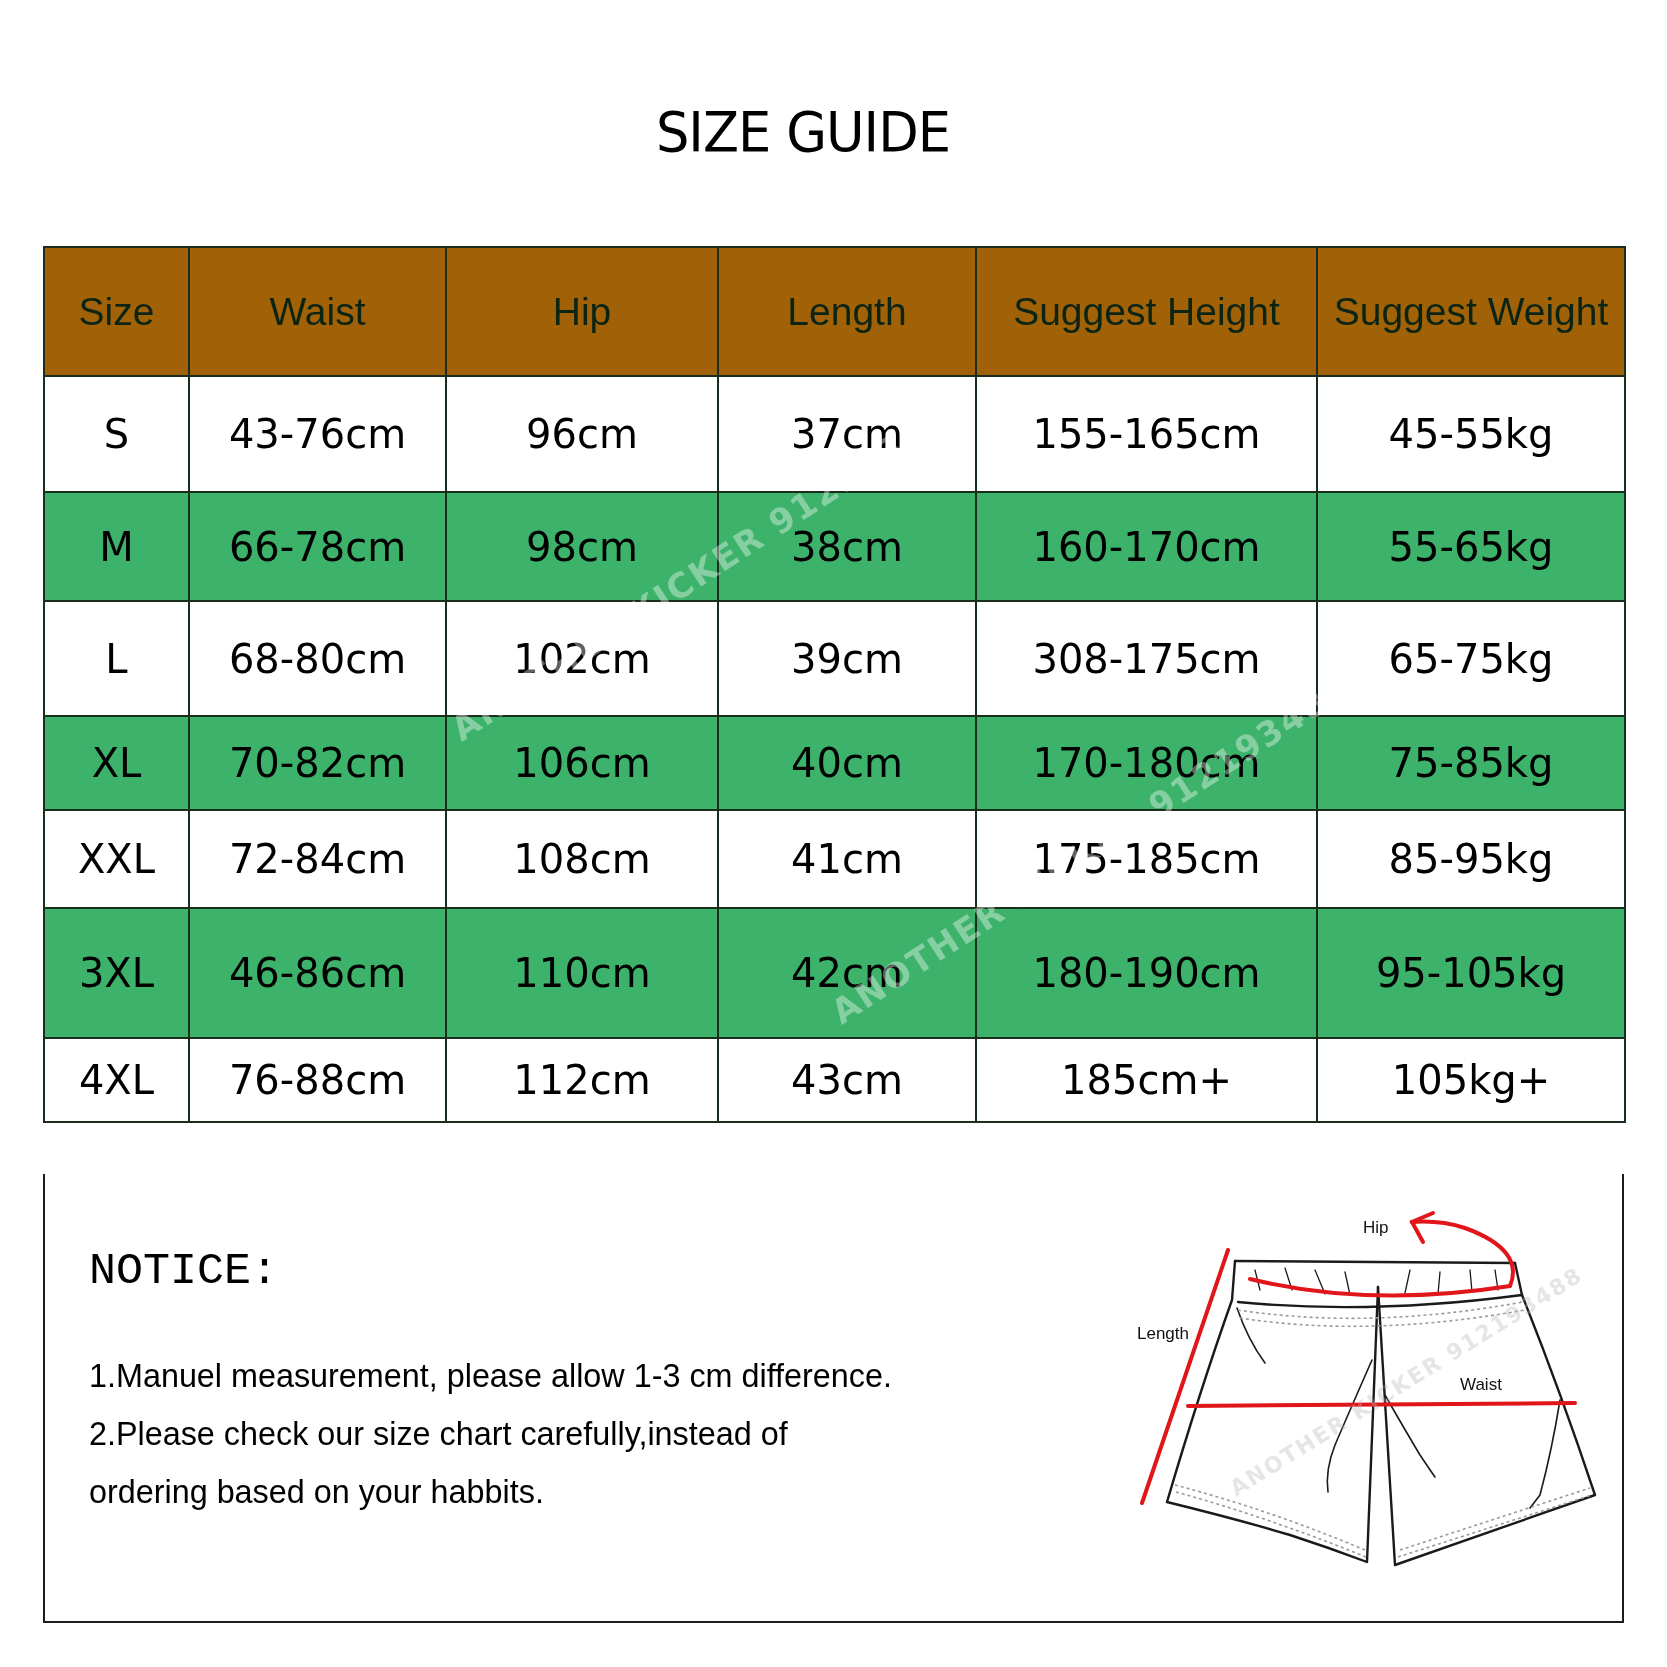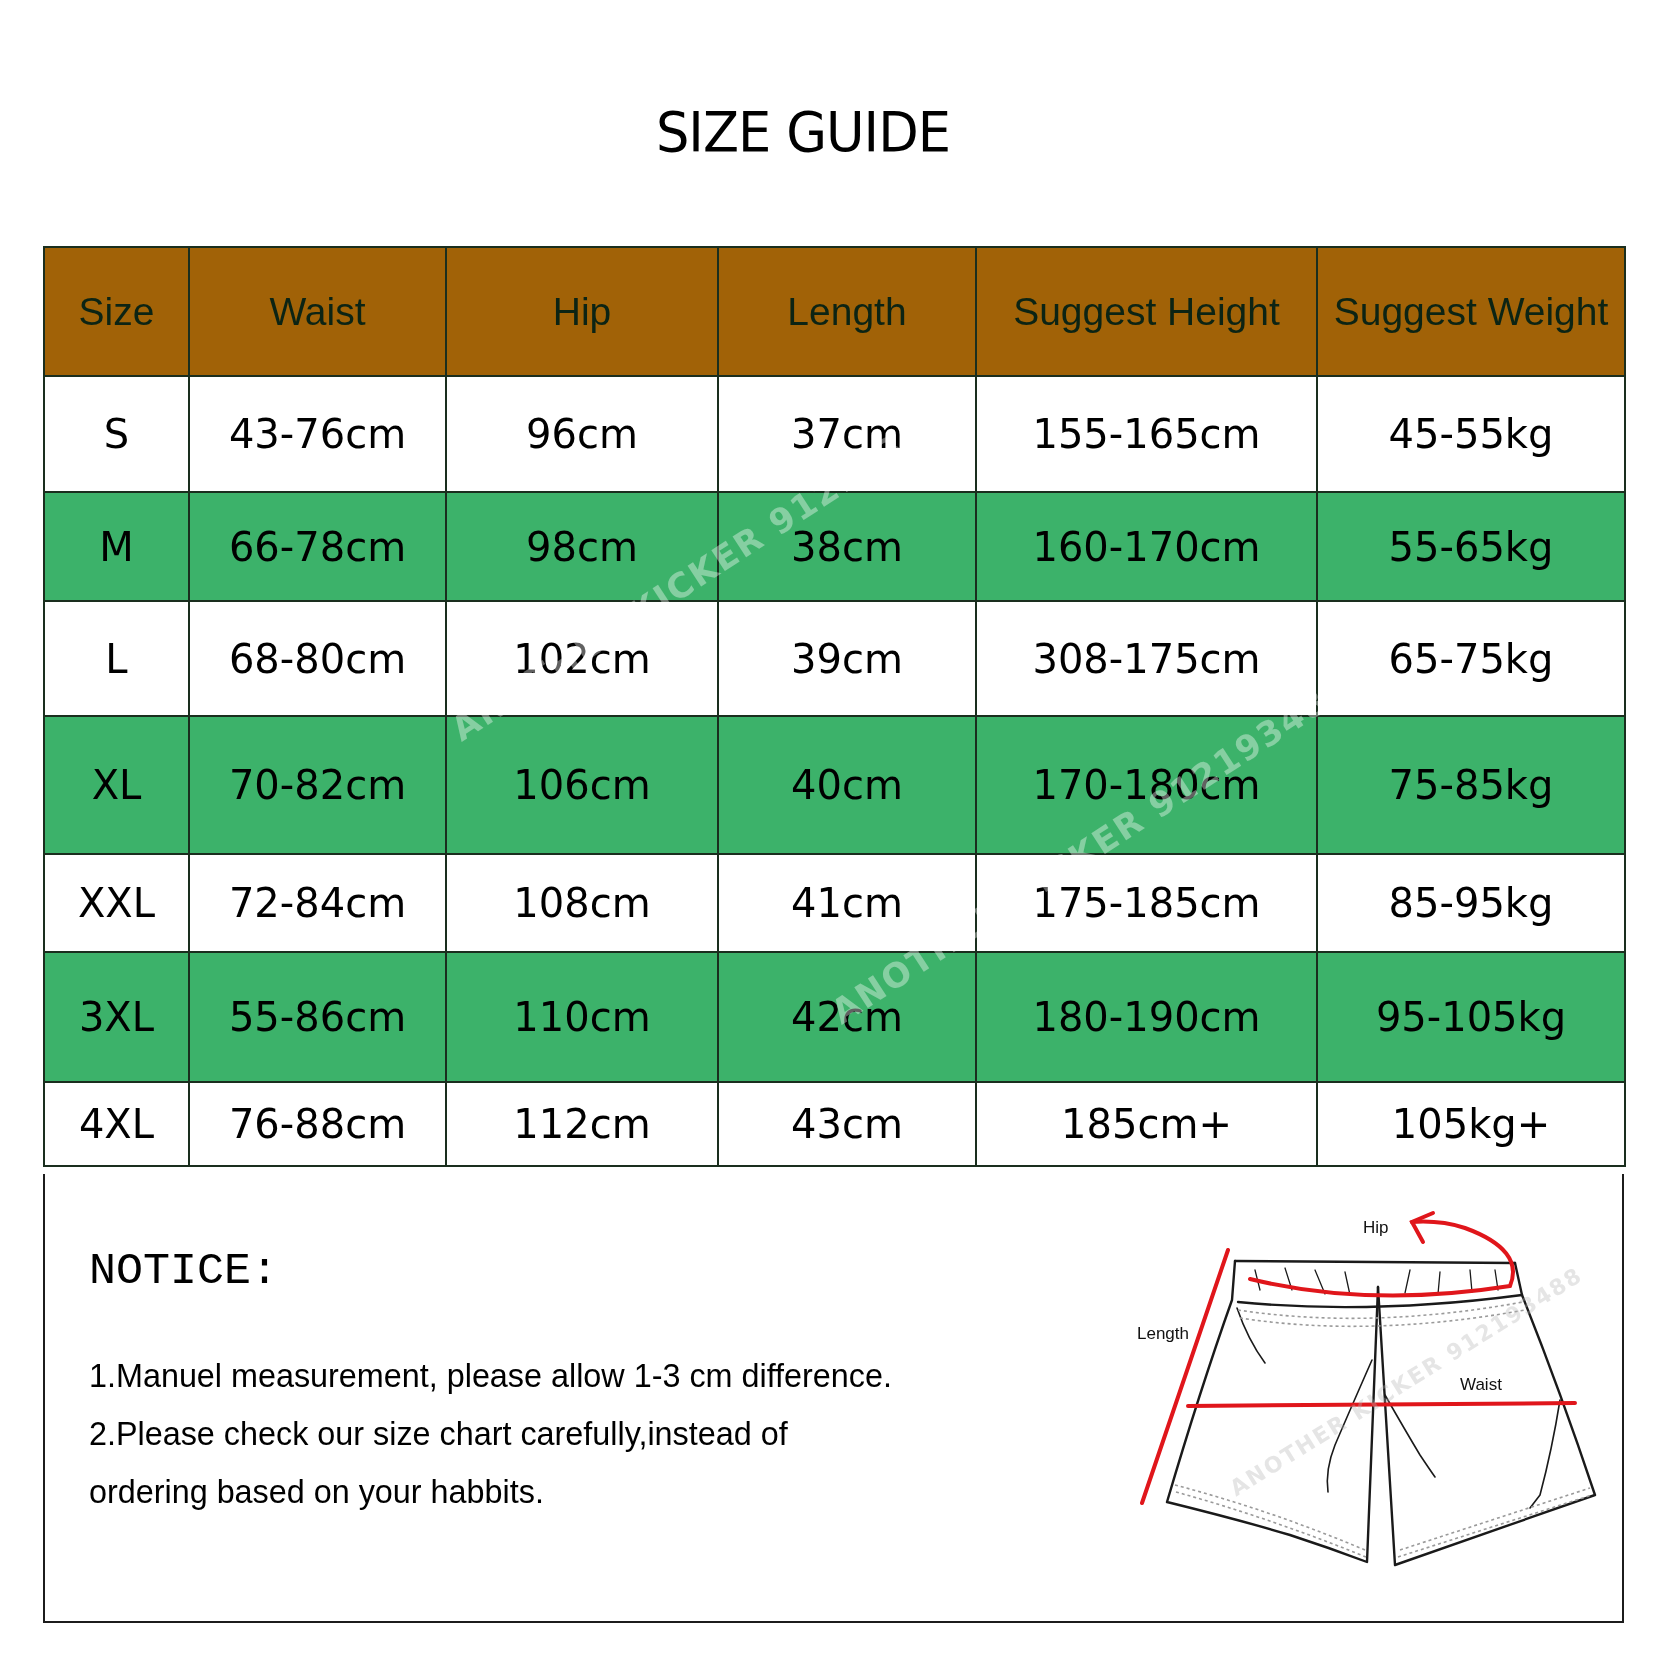--- a/index.html
+++ b/index.html
@@ -61,39 +61,39 @@
       <td>55-65kg</td>
     </tr>
     <tr class="w" style="height:115px">
       <td>L</td>
       <td>68-80cm</td>
       <td>102cm</td>
       <td>39cm</td>
       <td>308-175cm</td>
       <td>65-75kg</td>
     </tr>
-    <tr class="g" style="height:138px">
+    <tr class="g" style="height:94px">
       <td>XL</td>
       <td>70-82cm</td>
       <td>106cm</td>
       <td>40cm</td>
       <td>170-180cm</td>
       <td>75-85kg</td>
     </tr>
     <tr class="w" style="height:98px">
       <td>XXL</td>
       <td>72-84cm</td>
       <td>108cm</td>
       <td>41cm</td>
       <td>175-185cm</td>
       <td>85-95kg</td>
     </tr>
     <tr class="g" style="height:130px">
       <td>3XL</td>
-      <td>55-86cm</td>
+      <td>46-86cm</td>
       <td>110cm</td>
       <td>42cm</td>
       <td>180-190cm</td>
       <td>95-105kg</td>
     </tr>
     <tr class="w" style="height:84px">
       <td>4XL</td>
       <td>76-88cm</td>
       <td>112cm</td>
       <td>43cm</td>

